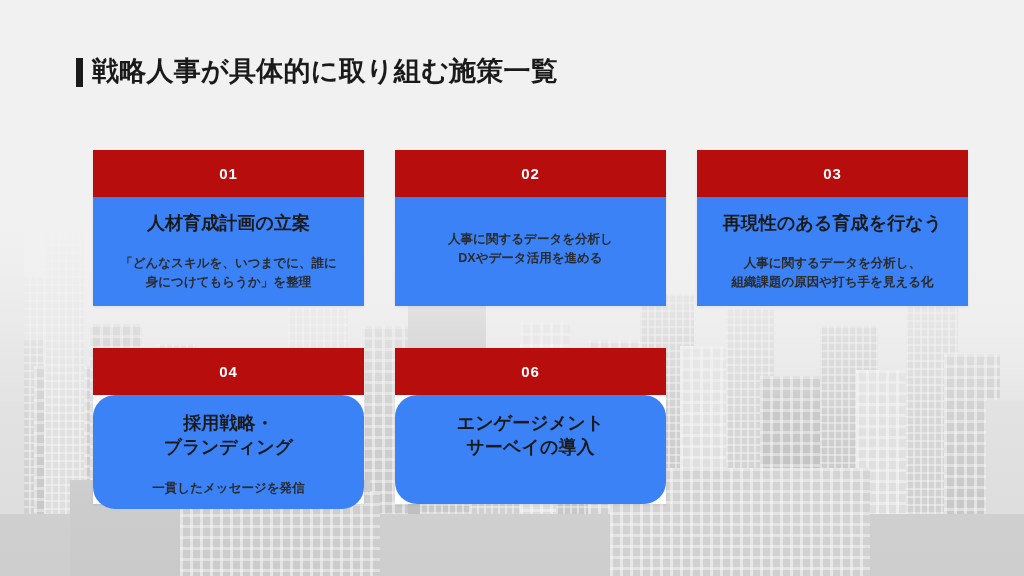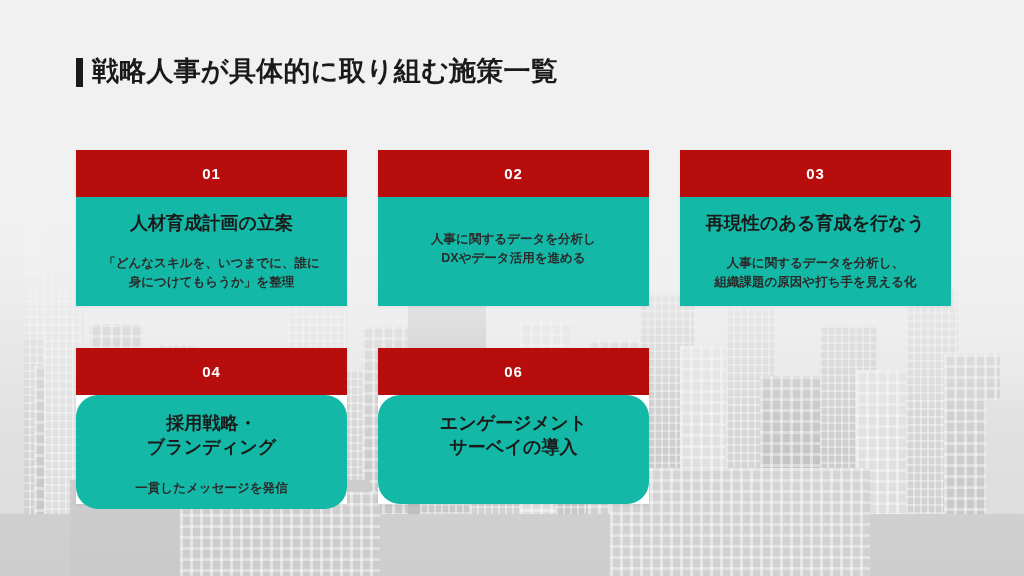--- a/index.html
+++ b/index.html
@@ -84,21 +84,21 @@
     font-weight:bold;
     letter-spacing:.01em;
     color:#1a1a1a;
     white-space:nowrap;
     line-height:1;
   }
 
   
   #grid {
     position:absolute;
-    left:76px; top:150px;
+    left:93px; top:150px;
     width:874px;
     display:grid;
     grid-template-columns:repeat(3, 271px);
     grid-template-rows:156px 156px;
     column-gap:31px;
     row-gap:42px;
   }
 
   .card {
     display:flex;
@@ -116,21 +116,21 @@
   }
   .card-number {
     color:#ffffff;
     font-size:15px;
     font-weight:bold;
     letter-spacing:.06em;
     line-height:1;
   }
   .card-body {
     flex:1 1 auto;
-    background:#14b8a6;
+    background:#3b82f6;
     padding:14px 12px 12px;
     display:flex;
     flex-direction:column;
     align-items:center;
   }
   .card-title {
     font-size:18px;
     font-weight:bold;
     color:#1a1a1a;
     text-align:center;

